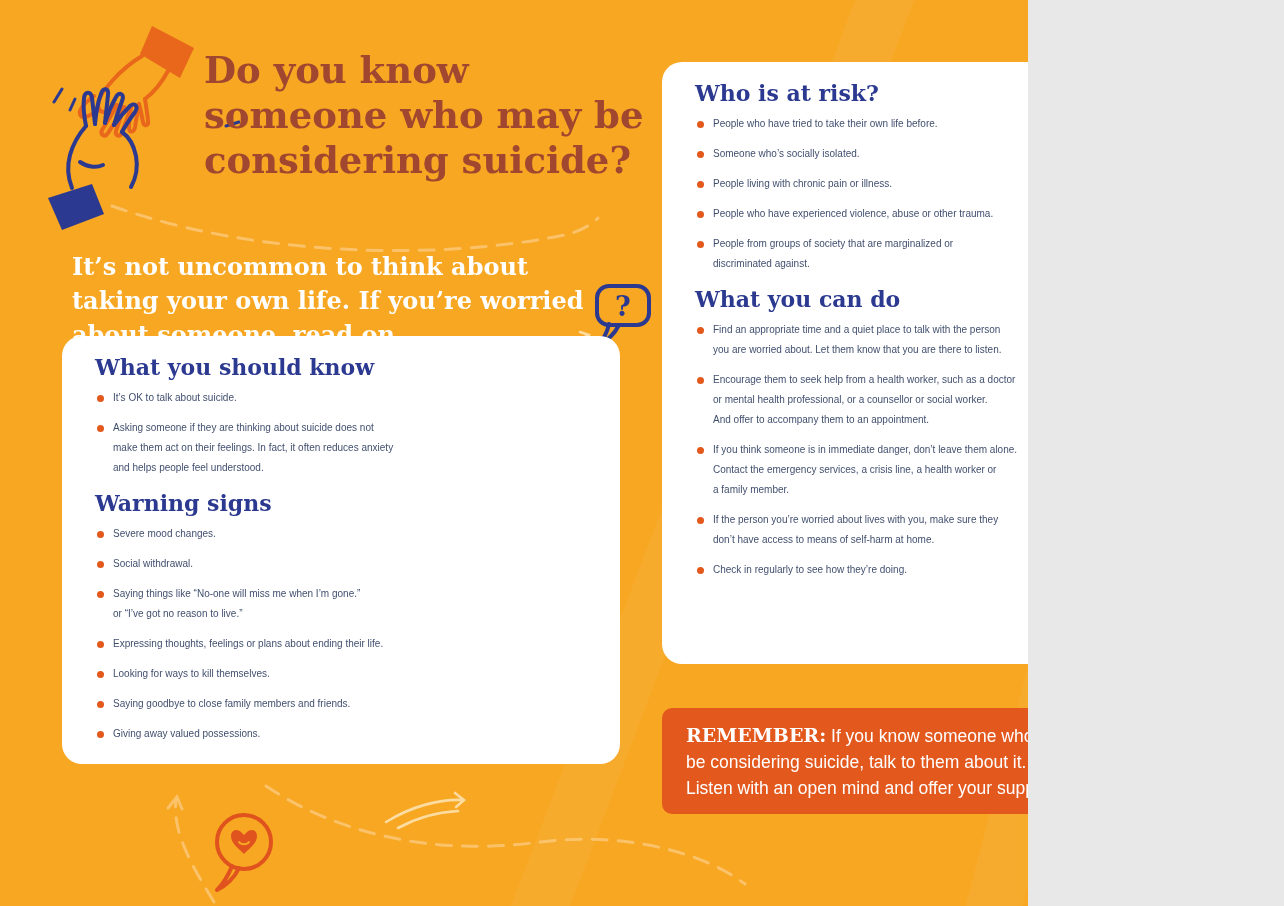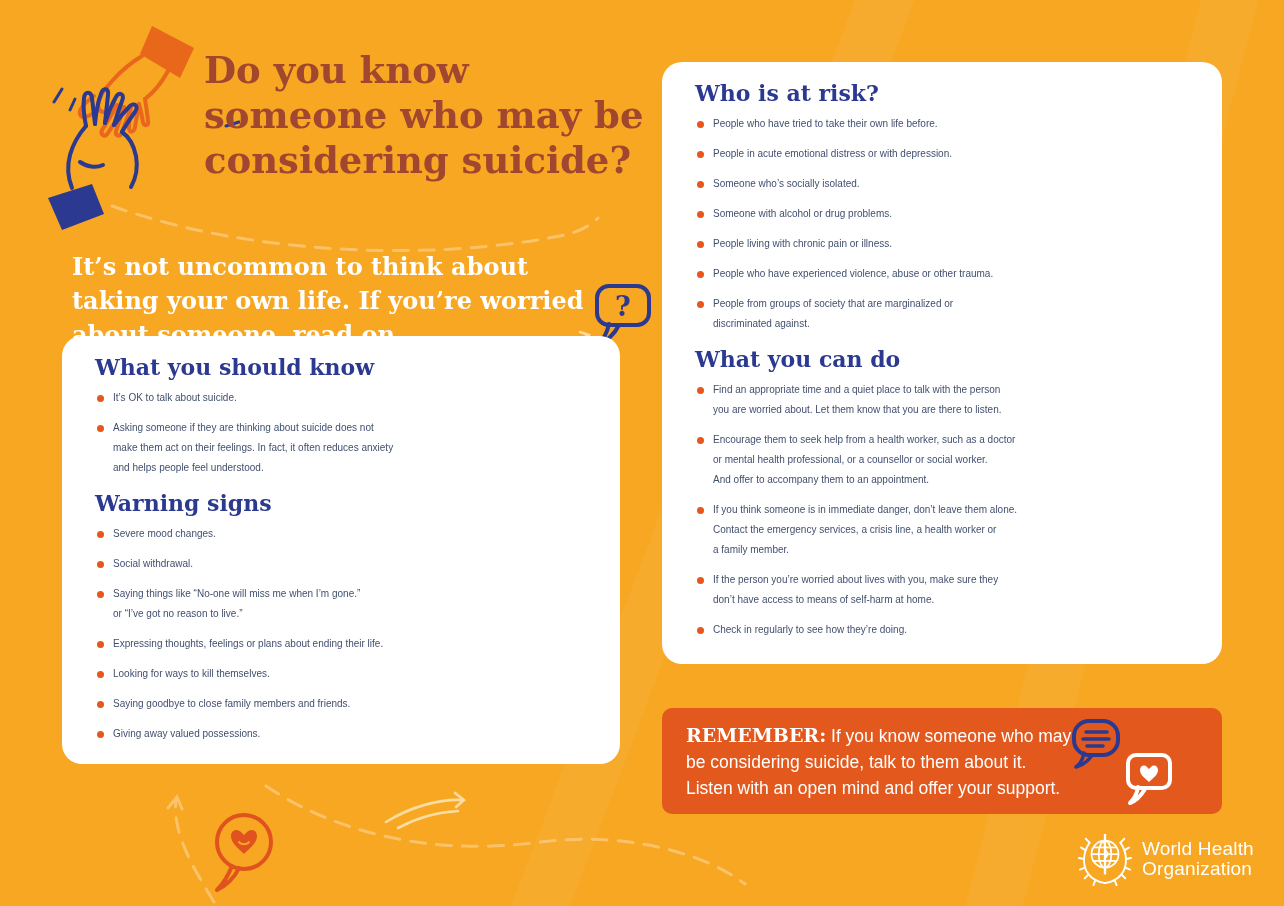--- a/index.html
+++ b/index.html
@@ -1,17 +1,17 @@
 <!DOCTYPE html>
 <html style="--c-background: #F7A722; --c-card: #FFFFFF; --c-title: #A1472F; --c-heading: #2B3990; --c-body: #414F6E; --c-bullet: #E2581D; --c-accent_orange: #E2581D; --c-navy: #2B3990; --c-hand_orange: #E8671B; --c-decor_dash: #FBC571;"><head>
 <meta charset="utf-8">
 <style>
   html,body { margin:0; padding:0; background:#e8e8e8; }
   .poster {
-    position:relative; width:1284px; height:906px; overflow:hidden;
+    position:relative; width:1028px; height:906px; overflow:hidden;
     background:var(--c-background,#F7A722);
     font-family:"Liberation Sans", sans-serif;
   }
   .decor { position:absolute; left:0; top:0; z-index:1; }
   .hands { position:absolute; left:40px; top:10px; z-index:2; }
   .q-bubble { position:absolute; left:592px; top:279px; z-index:2; }
   .h-bubble { position:absolute; left:206px; top:806px; z-index:2; }
 
   .title {
     position:absolute; left:204px; top:48px; margin:0; z-index:2;
@@ -150,23 +150,21 @@
       <li>Looking for ways to kill themselves.</li>
       <li>Saying goodbye to close family members and friends.</li>
       <li>Giving away valued possessions.</li>
     </ul>
   </section>
 
   <section class="card card-right">
     <h2>Who is at risk?</h2>
     <ul class="bullets">
       <li>People who have tried to take their own life before.</li>
-      <li>People in acute emotional distress or with depression.</li>
       <li>Someone who’s socially isolated.</li>
-      <li>Someone with alcohol or drug problems.</li>
       <li>People living with chronic pain or illness.</li>
       <li>People who have experienced violence, abuse or other trauma.</li>
       <li>People from groups of society that are marginalized or
 discriminated against.</li>
     </ul>
     <h2>What you can do</h2>
     <ul class="bullets">
       <li>Find an appropriate time and a quiet place to talk with the person
 you are worried about. Let them know that you are there to listen.</li>
       <li>Encourage them to seek help from a health worker, such as a doctor

